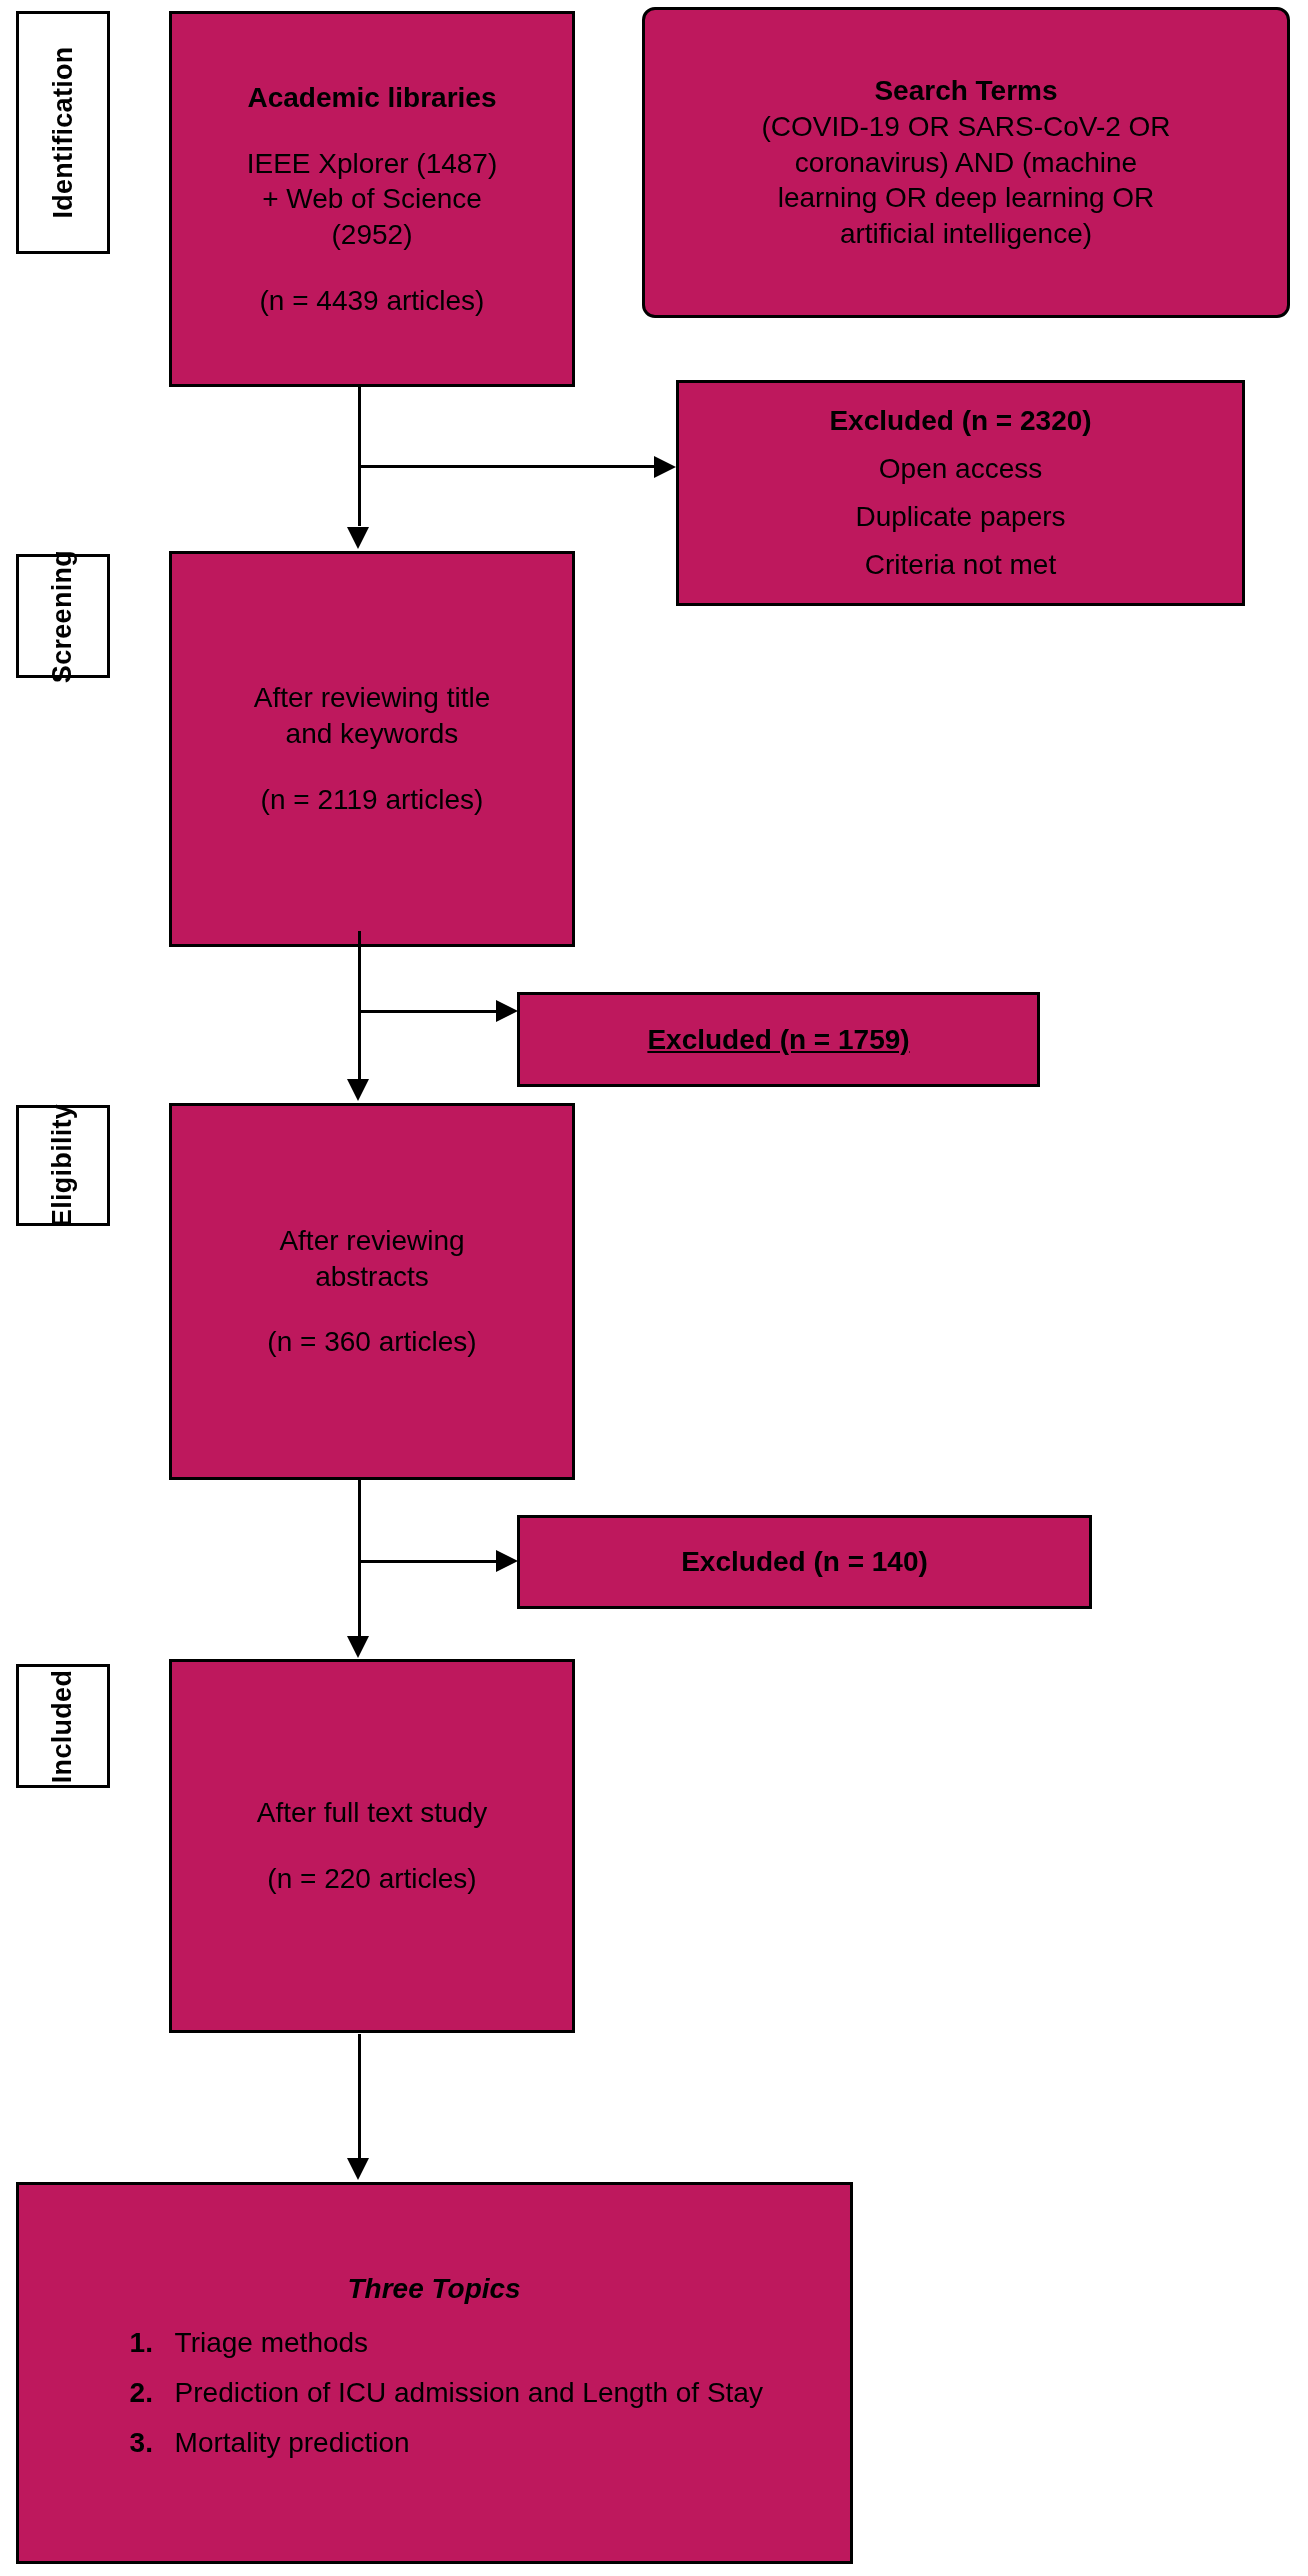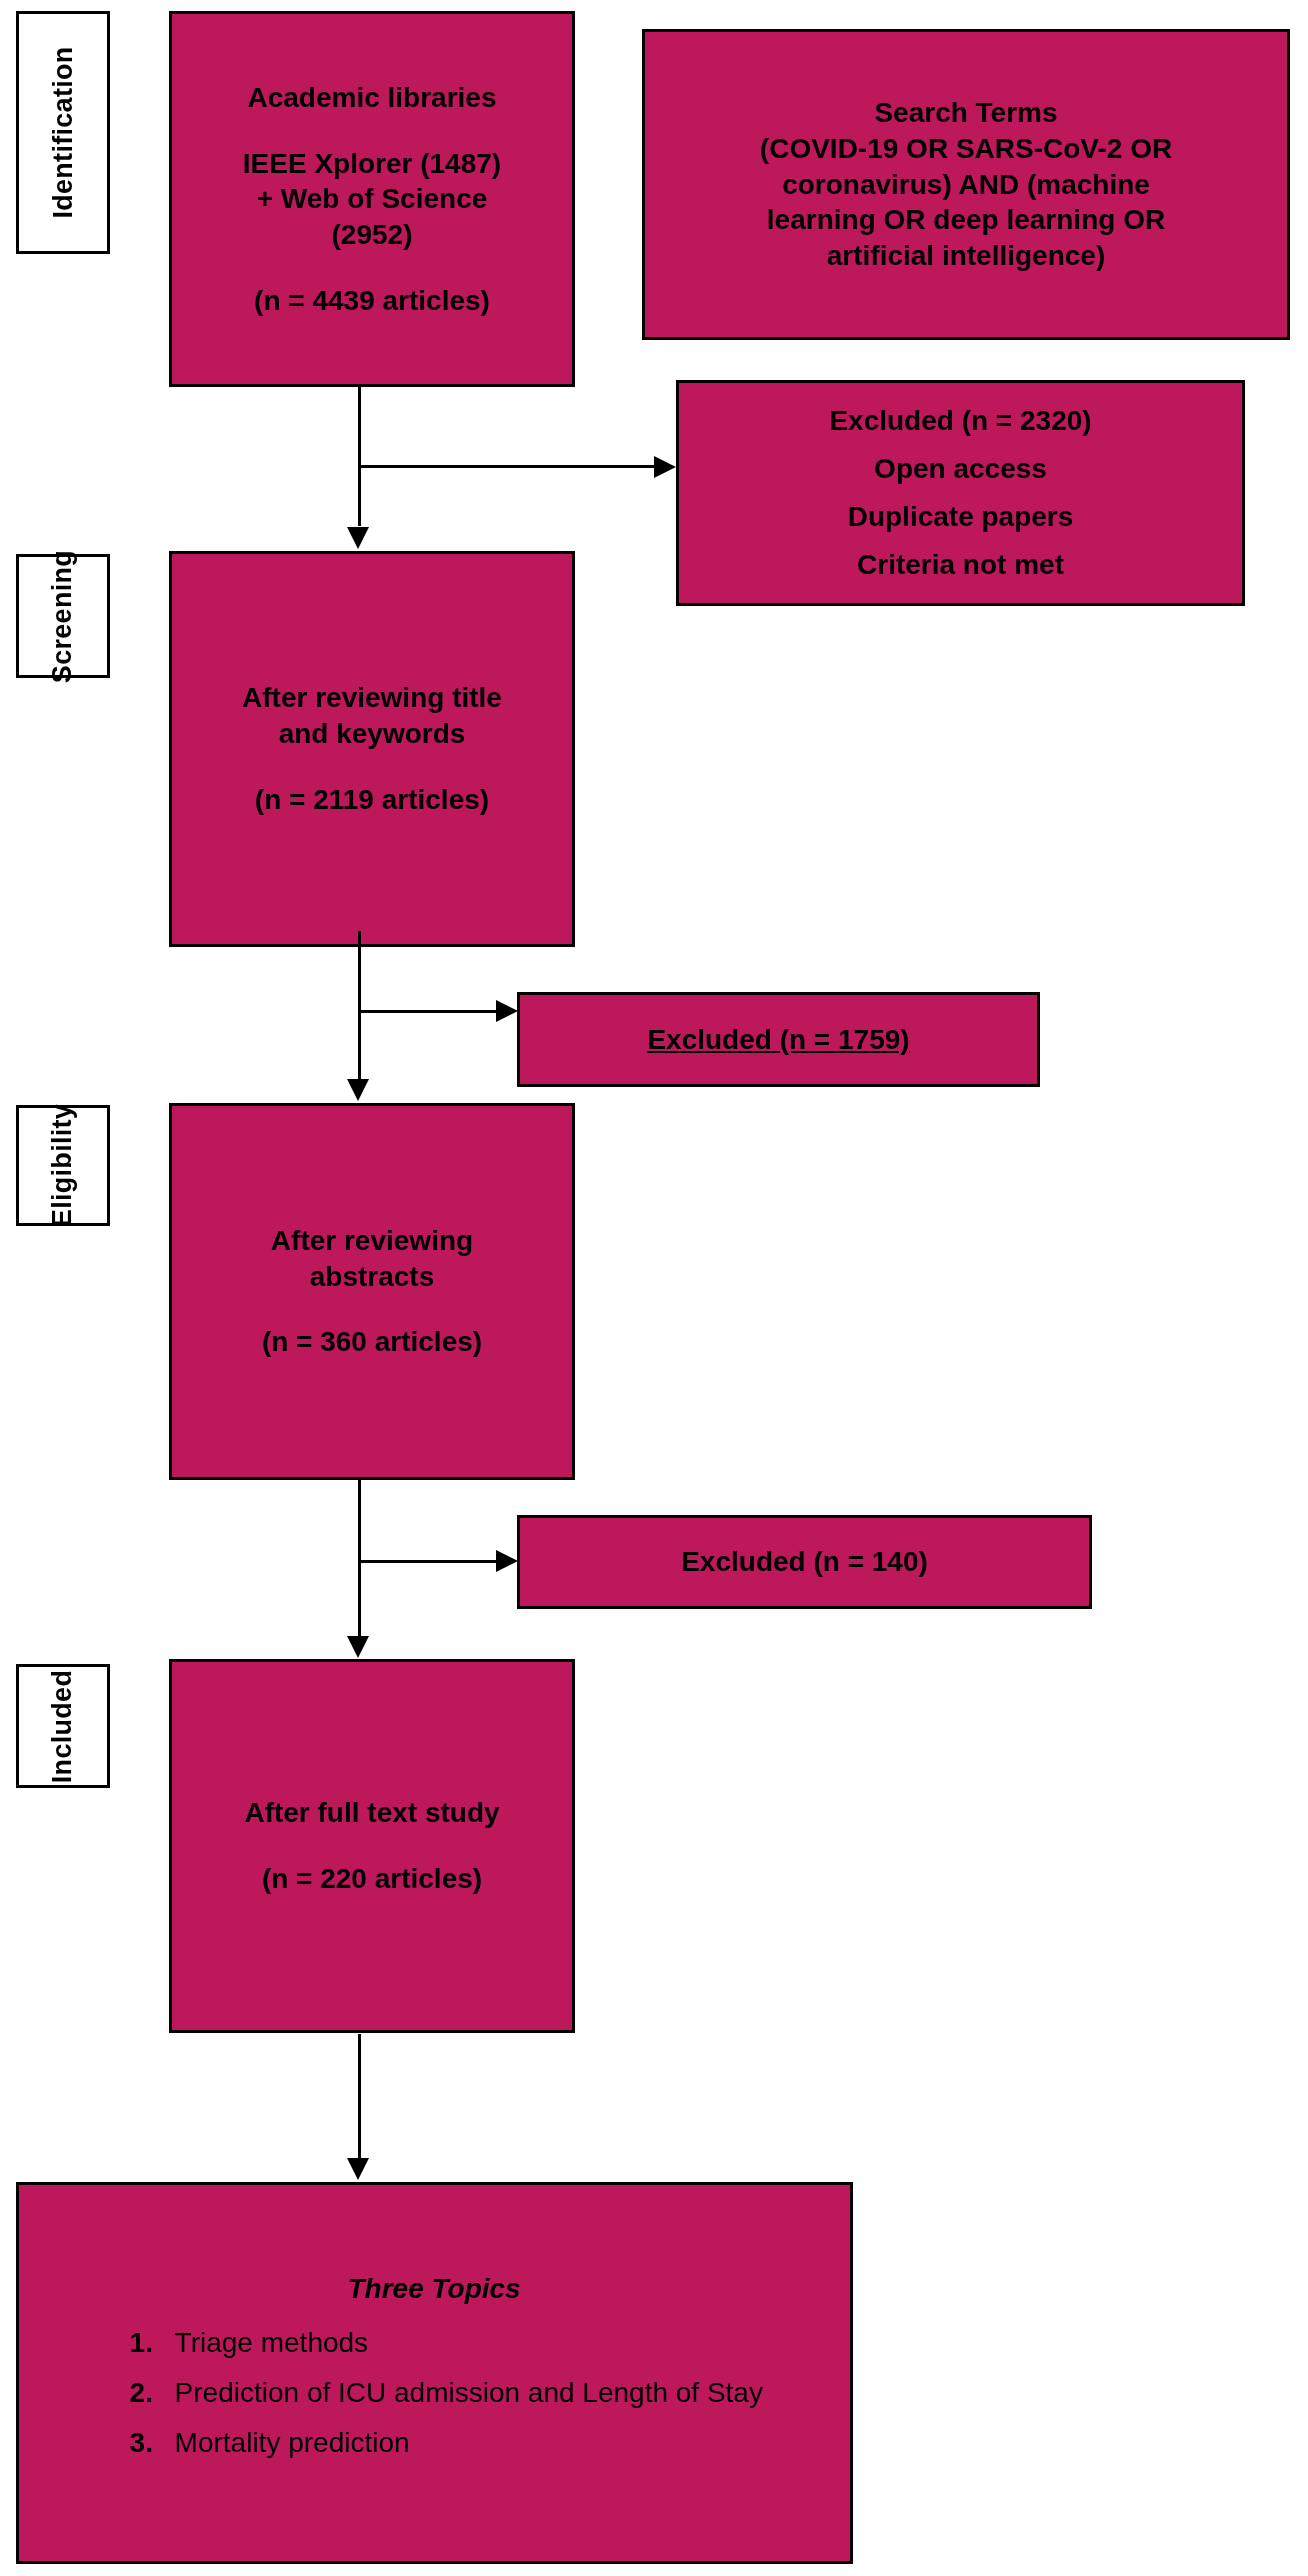--- a/index.html
+++ b/index.html
@@ -48,21 +48,20 @@
     font-size: 27px;
     letter-spacing: 0.3px;
     line-height: 1;
   }
 
   
   .txt {
     font-size: 28px;
     line-height: 1.28;
     padding: 0 13.5px;
-    font-weight: bold;
   }
   .txt.bold { font-weight: bold; }
   .gap-md { height: 30px; }
 
   
   .vline {
     position: absolute;
     width: 2.6px;
     background: #000000;
   }
@@ -137,21 +136,21 @@
   <div class="box" style="left:169px; top:11.4px; width:406px; height:376px;">
     <div class="txt bold">Academic libraries</div>
     <div class="gap-md"></div>
     <div class="txt">IEEE Xplorer (1487)</div>
     <div class="txt">+ Web of Science</div>
     <div class="txt">(2952)</div>
     <div class="gap-md"></div>
     <div class="txt">(n = 4439 articles)</div>
   </div>
 
-  <div class="box" style="left:642px; top:29px; width:648px; height:311px;">
+  <div class="box" style="left:642px; top:7px; width:648px; height:311px;border-radius:13px;">
     <div class="txt bold">Search Terms</div>
     <div class="txt">(COVID-19 OR SARS-CoV-2 OR</div>
     <div class="txt">coronavirus) AND (machine</div>
     <div class="txt">learning OR deep learning OR</div>
     <div class="txt">artificial intelligence)</div>
   </div>
 
   <div class="box" style="left:676px; top:380px; width:569px; height:226px;gap:12px;">
     <div class="txt bold">Excluded (n = 2320)</div>
     <div class="txt">Open access</div>

